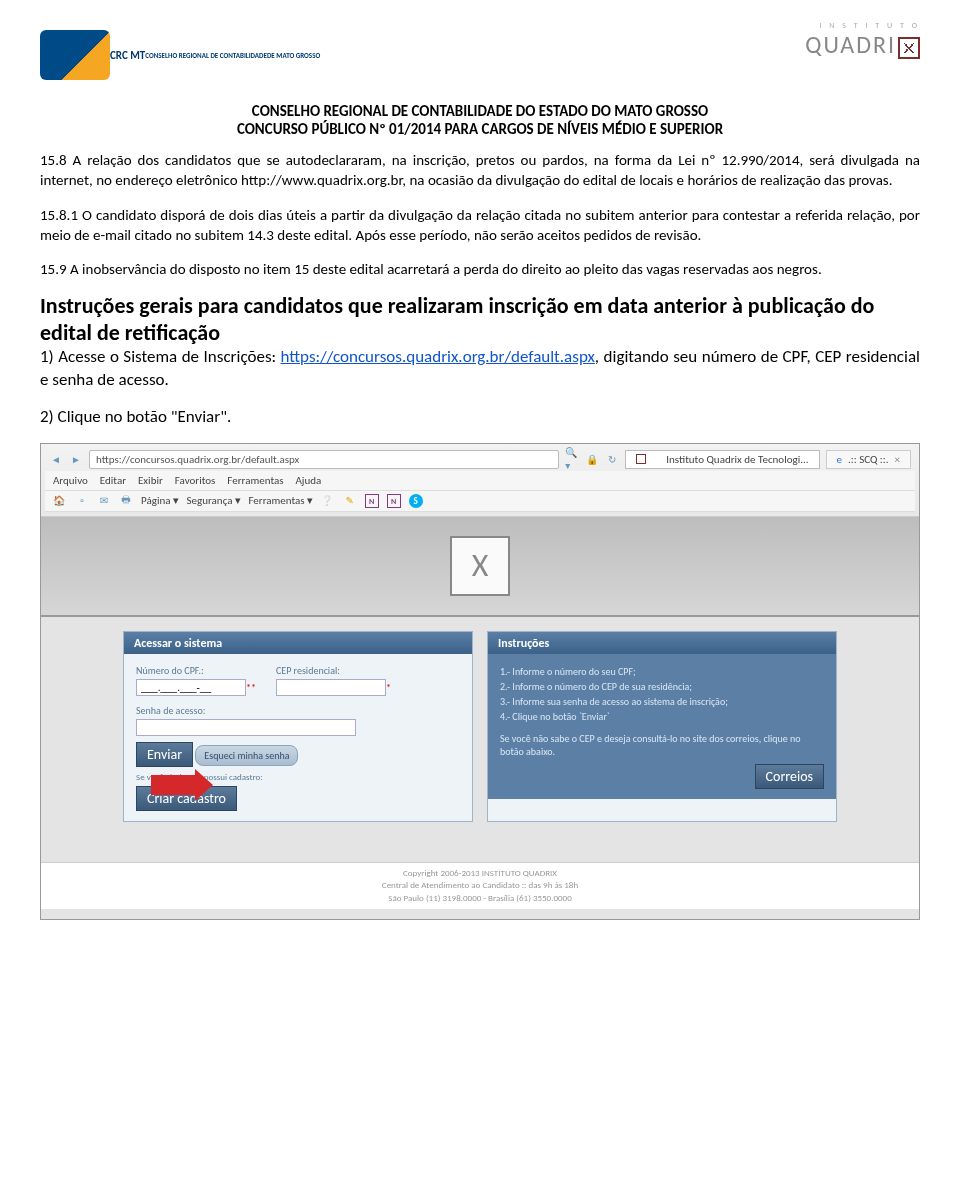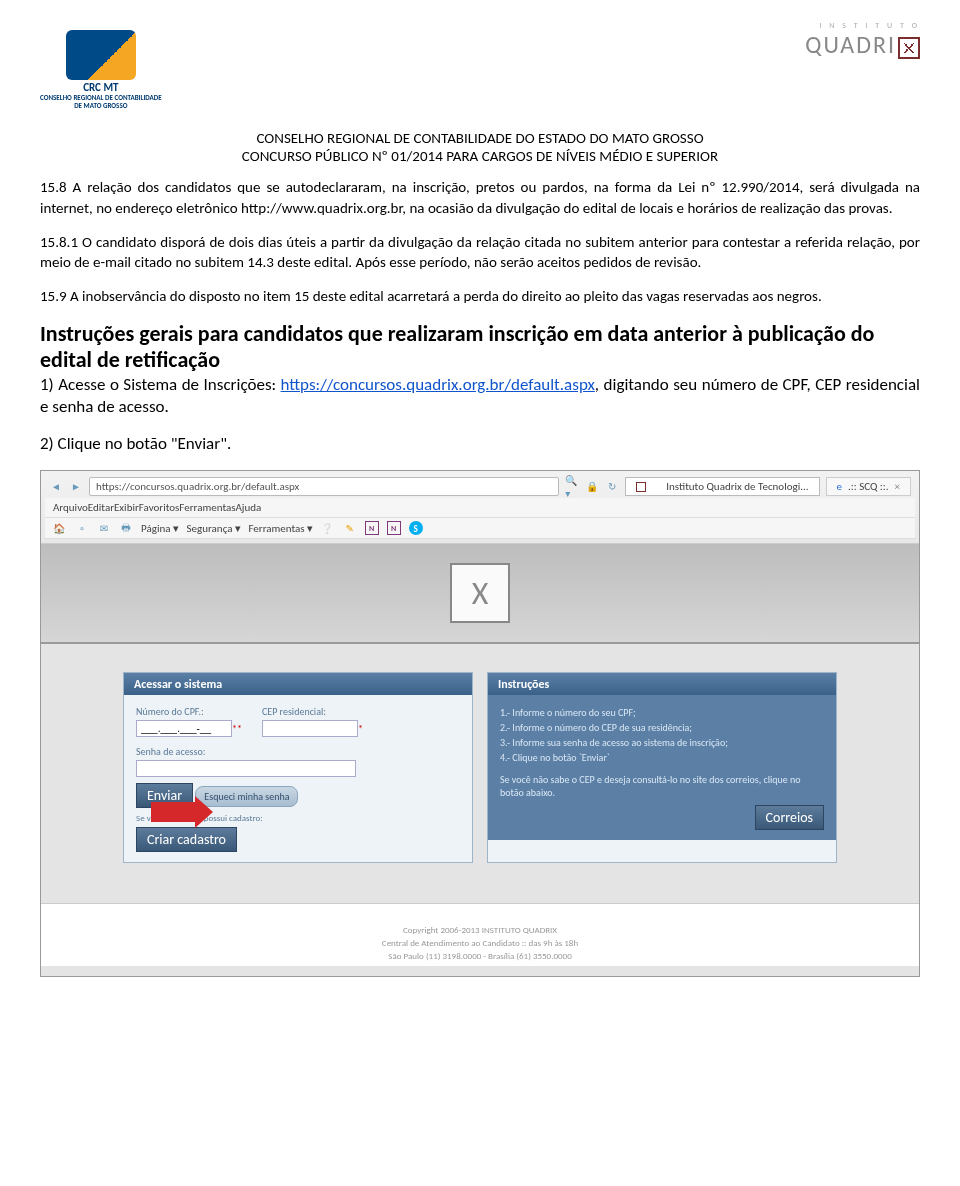--- a/index.html
+++ b/index.html
@@ -1,58 +1,58 @@
 <!DOCTYPE html>
 <html><head>
 <meta charset="utf-8">
 <style>
 *{margin:0;padding:0;box-sizing:border-box}
 body{font-family:Calibri,Arial,sans-serif;font-size:15px;color:#000;background:#fff;width:960px;margin:0 auto;padding:30px 40px}
 .header{display:flex;justify-content:space-between;align-items:flex-start;margin-bottom:20px}
-.logo-left{display:flex;flex-direction:column;align-items:center;font-size:7px;color:#003a70;font-weight:bold;line-height:1.1}
+.logo-left{display:flex;flex-direction:row;align-items:center;font-size:7px;color:#003a70;font-weight:bold;line-height:1.1}
 .logo-left .icon{width:70px;height:50px;background:linear-gradient(135deg,#004b87 0%,#004b87 60%,#f5a623 60%,#f5a623 100%);border-radius:6px;display:flex;align-items:center;justify-content:center;margin-bottom:2px}
 .logo-left .crc{font-size:11px;color:#003a70;font-weight:bold}
 .logo-right{font-size:24px;letter-spacing:2px;color:#888;display:flex;align-items:flex-end}
 .logo-right .box{display:inline-block;width:22px;height:22px;border:2px solid #7a2e2e;margin-left:2px;position:relative}
 .logo-right .box::after{content:"";position:absolute;left:4px;top:4px;right:4px;bottom:4px;background:linear-gradient(45deg,transparent 45%,#7a2e2e 45%,#7a2e2e 55%,transparent 55%),linear-gradient(-45deg,transparent 45%,#7a2e2e 45%,#7a2e2e 55%,transparent 55%)}
 .logo-right .inst{font-size:8px;letter-spacing:3px;color:#aaa;position:absolute;top:-10px;right:0}
-.title-block{text-align:center;font-weight:normal;margin-bottom:12px;font-size:15px}
+.title-block{text-align:center;font-weight:bold;margin-bottom:12px;font-size:15px}
 .body-text{text-align:justify;line-height:1.35;margin-bottom:14px}
 h2.section{font-size:22px;font-weight:bold;line-height:1.2;margin:0 0}
 .step{font-size:17px}
 .step a{color:#1155cc;text-decoration:underline}
 .screenshot{border:1px solid #999;background:#fff;margin-top:12px}
 .ss-chrome{background:linear-gradient(#f2f2f2,#e8e8e8);border-bottom:1px solid #ccc;padding:4px}
 .ss-row{display:flex;align-items:center;gap:6px;padding:2px 4px;font-size:11px;color:#444}
 .ss-icon-sm{width:14px;height:14px;display:inline-flex;align-items:center;justify-content:center;color:#69b;font-size:10px}
 .ss-addr{flex:1;background:#fff;border:1px solid #bbb;border-radius:2px;padding:2px 6px;font-size:11px;color:#555}
 .ss-tab{background:#fff;border:1px solid #bbb;padding:2px 10px;font-size:11px;display:inline-flex;align-items:center;gap:20px}
 .ss-tab .sq{display:inline-block;width:10px;height:10px;border:1px solid #7a2e2e}
 .ss-tab2{background:#f8f8f8;border:1px solid #ccc;padding:2px 10px;font-size:11px;display:inline-flex;align-items:center;gap:6px}
-.ss-menu{display:flex;gap:0;padding:3px 8px;font-size:11px;color:#444;background:#f6f6f6;border-bottom:1px solid #ddd}
+.ss-menu{display:flex;gap:12px;padding:3px 8px;font-size:11px;color:#444;background:#f6f6f6;border-bottom:1px solid #ddd}
 .ss-toolbar{display:flex;gap:8px;padding:3px 8px;font-size:11px;color:#444;background:#f6f6f6;border-bottom:1px solid #ddd;align-items:center}
 .ss-body{background:#e4e4e4;padding:0 0 10px 0;position:relative}
 .ss-banner{height:100px;background:linear-gradient(#bdbdbd,#d6d6d6);border-bottom:2px solid #9a9a9a;display:flex;align-items:center;justify-content:center}
 .ss-banner .ix{width:60px;height:60px;border:2px solid #888;display:flex;align-items:center;justify-content:center;background:#fafafa}
 .ss-banner .ix span{font-size:32px;color:#888}
-.ss-panels{display:flex;gap:14px;justify-content:center;margin-top:28px;padding:0 30px}
+.ss-panels{display:flex;gap:14px;justify-content:center;margin-top:14px;padding:0 30px}
 .panel{width:350px;border:1px solid #9db4c9;background:#eef3f7}
 .panel-hd{background:linear-gradient(#5b7fa5,#3b6189);color:#fff;font-weight:bold;font-size:12px;padding:4px 10px}
 .panel-bd{padding:10px 12px;font-size:10px;color:#5b7a97}
 .panel-bd label{display:block;margin-bottom:2px}
 .panel-bd .row{display:flex;gap:20px;margin-bottom:8px}
-.panel-bd input{border:1px solid #aac;background:#fff;padding:2px 4px;font-size:10px;width:96px}
+.panel-bd input{border:1px solid #aac;background:#fff;padding:2px 4px;font-size:10px;width:110px}
 .btn{background:linear-gradient(#5d7b9a,#3a5877);color:#fff;font-size:14px;padding:3px 10px;border-radius:0;display:inline-block;border:1px solid #2d4560}
 .btn-light{background:linear-gradient(#c9d7e3,#a8bdd0);color:#33506d;font-size:10px;padding:3px 8px;border-radius:8px;display:inline-block;border:1px solid #8aa5bd}
 .arrow{position:absolute;left:110px;top:258px;width:48px;height:20px;background:#d4282a}
 .arrow::after{content:"";position:absolute;right:-14px;top:-6px;border-left:18px solid #d4282a;border-top:16px solid transparent;border-bottom:16px solid transparent}
 .instr-list{color:#d9e7f5;font-size:10px;line-height:1.5}
 .instr-note{color:#d9e7f5;font-size:10px;margin-top:8px}
 .panel.dark .panel-bd{background:#5b7fa5;color:#d9e7f5}
-.ss-footer{text-align:center;font-size:9px;color:#999;padding:20px 0 4px 0;line-height:1.4;background:#fff;border-top:1px solid #ccc;margin-top:40px}
+.ss-footer{text-align:center;font-size:9px;color:#999;padding:4px 0 4px 0;line-height:1.4;background:#fff;border-top:1px solid #ccc;margin-top:40px}
 .subline{color:#5b7a97;font-size:9px;margin-top:4px}
 </style>
 </head>
 <body>
 
 <div class="header">
  <div class="logo-left">
   <div class="icon"></div>
   <div class="crc">CRC MT</div>
   <div>CONSELHO REGIONAL DE CONTABILIDADE</div>

